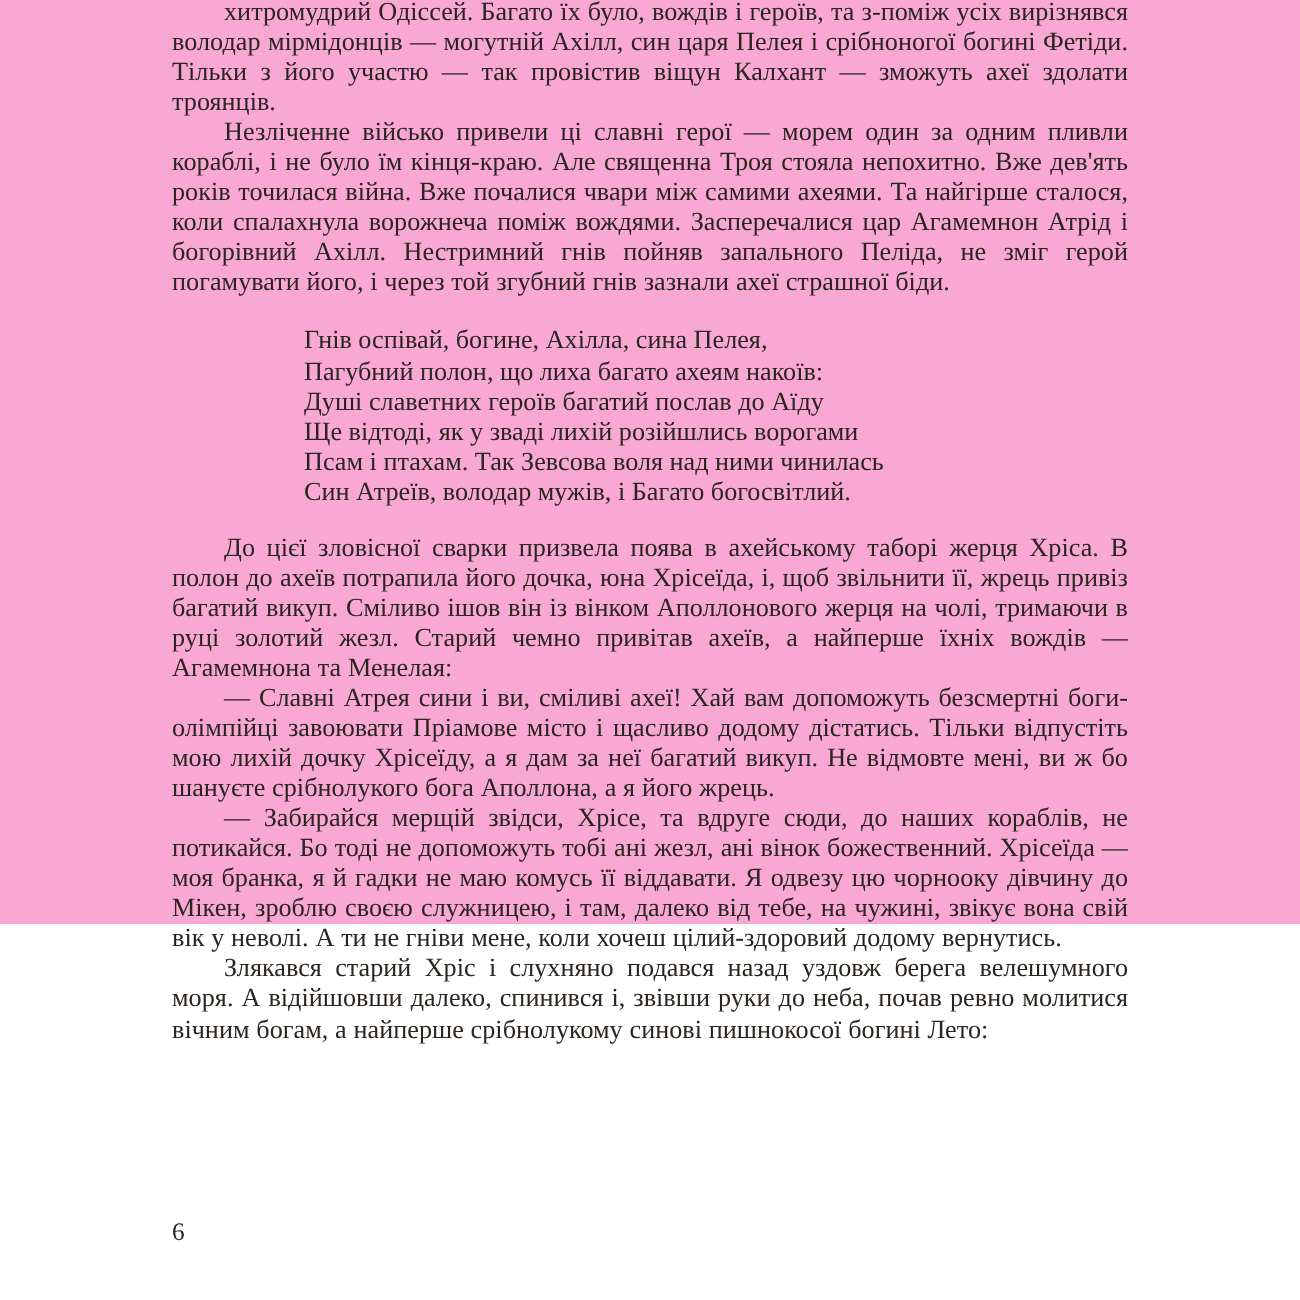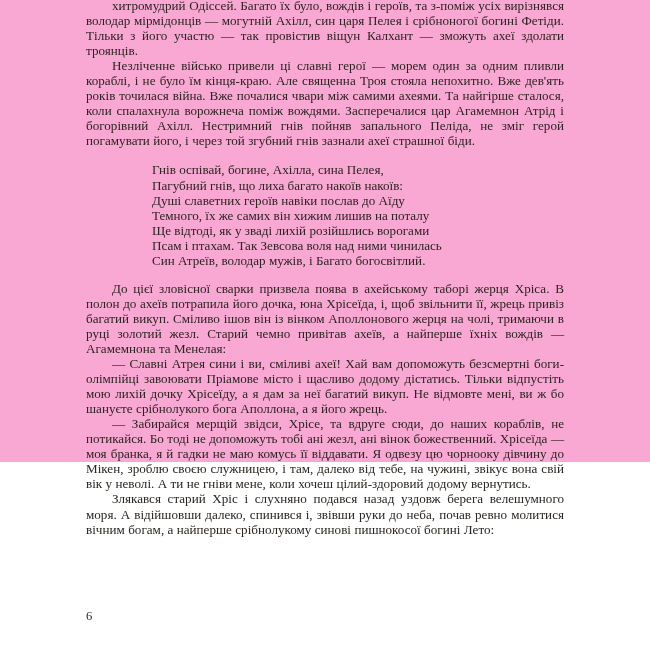--- a/index.html
+++ b/index.html
@@ -79,23 +79,22 @@
 <div class="page">
 
   <div class="text-column">
 
     <p class="para">хитромудрий Одіссей. Багато їх було, вождів і героїв, та з-поміж усіх вирізнявся володар мірмідонців — могутній Ахілл, син царя Пелея і срібноногої богині Фетіди. Тільки з його участю — так провістив віщун Калхант — зможуть ахеї здолати троянців.</p>
     <p class="para">Незліченне військо привели ці славні герої — морем один за одним пливли кораблі, і не було їм кінця-краю. Але священна Троя стояла непохитно. Вже дев'ять років точилася війна. Вже почалися чвари між самими ахеями. Та найгірше сталося, коли спалахнула ворожнеча поміж вождями. Засперечалися цар Агамемнон Атрід і богорівний Ахілл. Нестримний гнів пойняв запального Пеліда, не зміг герой погамувати його, і через той згубний гнів зазнали ахеї страшної біди.</p>
 
     <div class="verse-block">
       <div class="verse">
         <div class="verse-line">Гнів оспівай, богине, Ахілла, сина Пелея,</div>
-        <div class="verse-line">Пагубний гнів, що лиха багато накоїв накоїв:</div>
-        <div class="verse-line">Душі славетних героїв навіки послав до Аїду</div>
-        <div class="verse-line">Темного, їх же самих він хижим лишив на поталу</div>
+        <div class="verse-line">Пагубний полон, що лиха багато ахеям накоїв:</div>
+        <div class="verse-line">Душі славетних героїв багатий послав до Аїду</div>
         <div class="verse-line">Ще відтоді, як у зваді лихій розійшлись ворогами</div>
         <div class="verse-line">Псам і птахам. Так Зевсова воля над ними чинилась</div>
         <div class="verse-line">Син Атреїв, володар мужів, і Багато богосвітлий.</div>
       </div>
     </div>
 
     <p class="para">До цієї зловісної сварки призвела поява в ахейському таборі жерця Хріса. В полон до ахеїв потрапила його дочка, юна Хрісеїда, і, щоб звільнити її, жрець привіз багатий викуп. Сміливо ішов він із вінком Аполлонового жерця на чолі, тримаючи в руці золотий жезл. Старий чемно привітав ахеїв, а найперше їхніх вождів — Агамемнона та Менелая:</p>
     <p class="para">— Славні Атрея сини і ви, сміливі ахеї! Хай вам допоможуть безсмертні боги-олімпійці завоювати Пріамове місто і щасливо додому дістатись. Тільки відпустіть мою лихій дочку Хрісеїду, а я дам за неї багатий викуп. Не відмовте мені, ви ж бо шануєте срібнолукого бога Аполлона, а я його жрець.</p>
     <p class="para">— Забирайся мерщій звідси, Хрісе, та вдруге сюди, до наших кораблів, не потикайся. Бо тоді не допоможуть тобі ані жезл, ані вінок божественний. Хрісеїда — моя бранка, я й гадки не маю комусь її віддавати. Я одвезу цю чорнооку дівчину до Мікен, зроблю своєю служницею, і там, далеко від тебе, на чужині, звікує вона свій вік у неволі. А ти не гніви мене, коли хочеш цілий-здоровий додому вернутись.</p>
     <p class="para">Злякався старий Хріс і слухняно подався назад уздовж берега велешумного моря. А відійшовши далеко, спинився і, звівши руки до неба, почав ревно молитися вічним богам, а найперше срібнолукому синові пишнокосої богині Лето:</p>

